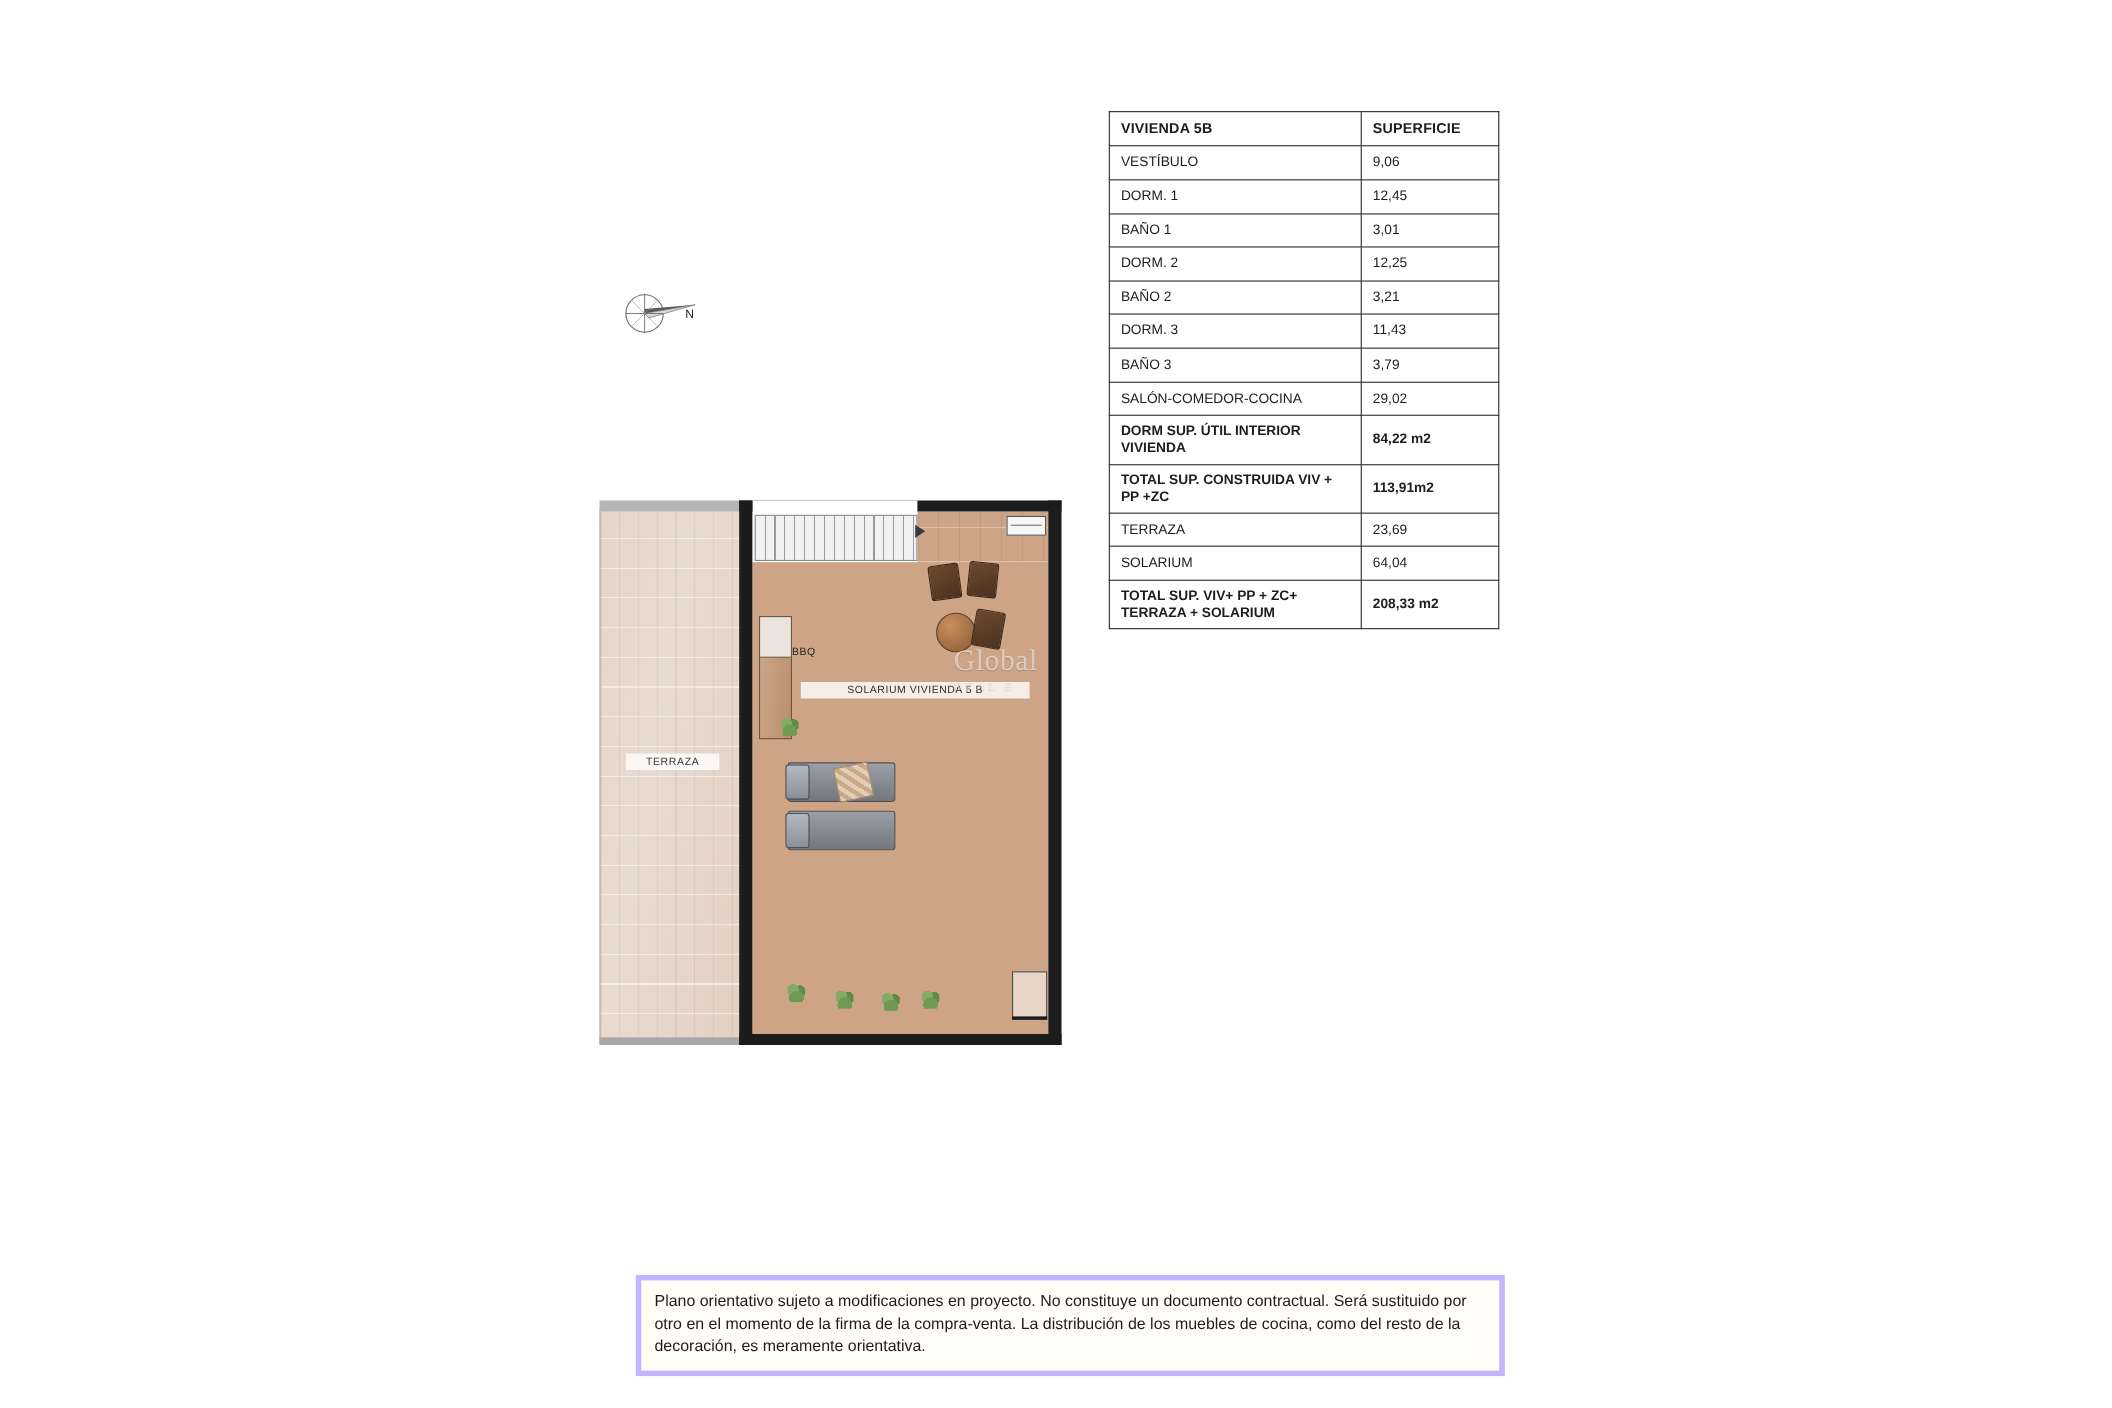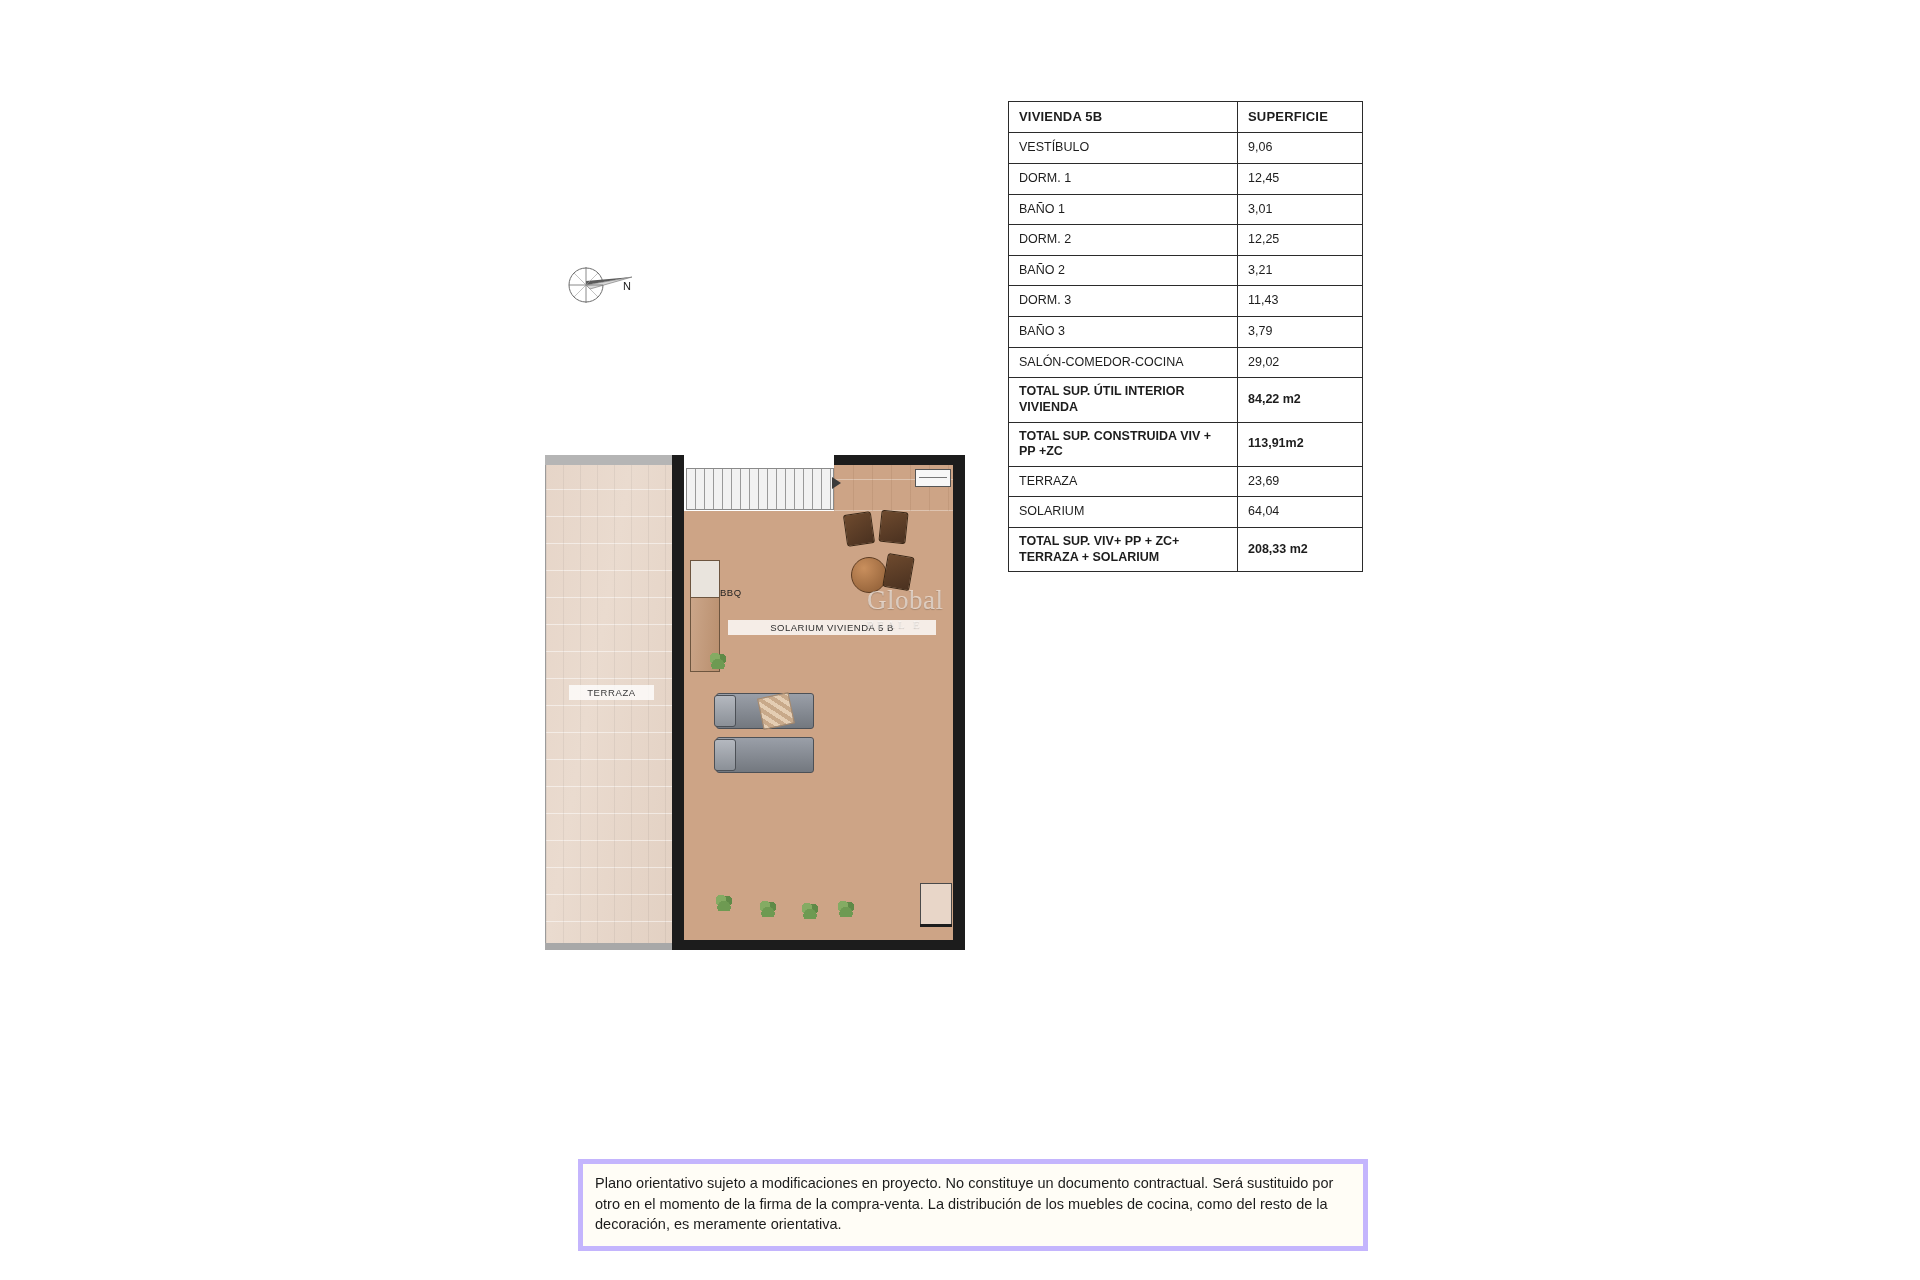--- a/index.html
+++ b/index.html
@@ -479,21 +479,21 @@
       </tr>
       <tr>
         <td>BAÑO 3</td>
         <td class="val">3,79</td>
       </tr>
       <tr>
         <td>SALÓN-COMEDOR-COCINA</td>
         <td class="val">29,02</td>
       </tr>
       <tr class="bold tall">
-        <td>TOTAL SUP. ÚTIL INTERIOR VIVIENDA</td>
+        <td>DORM SUP. ÚTIL INTERIOR VIVIENDA</td>
         <td class="val">84,22 m2</td>
       </tr>
       <tr class="bold tall">
         <td>TOTAL SUP. CONSTRUIDA VIV + PP +ZC</td>
         <td class="val">113,91m2</td>
       </tr>
       <tr>
         <td>TERRAZA</td>
         <td class="val">23,69</td>
       </tr>

